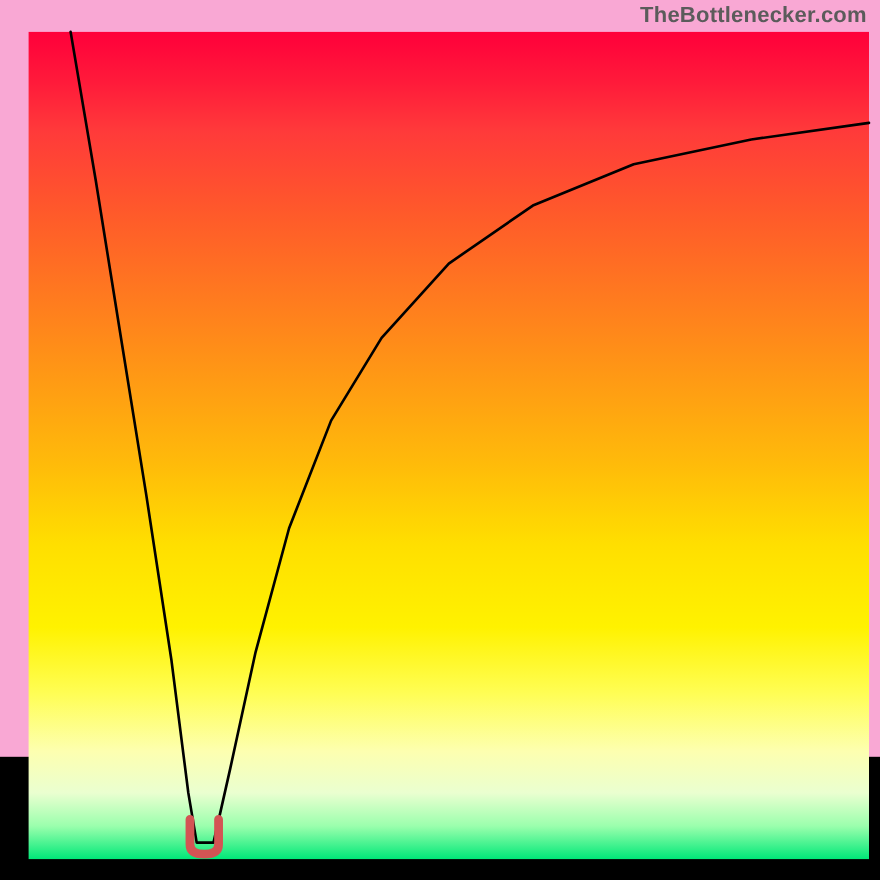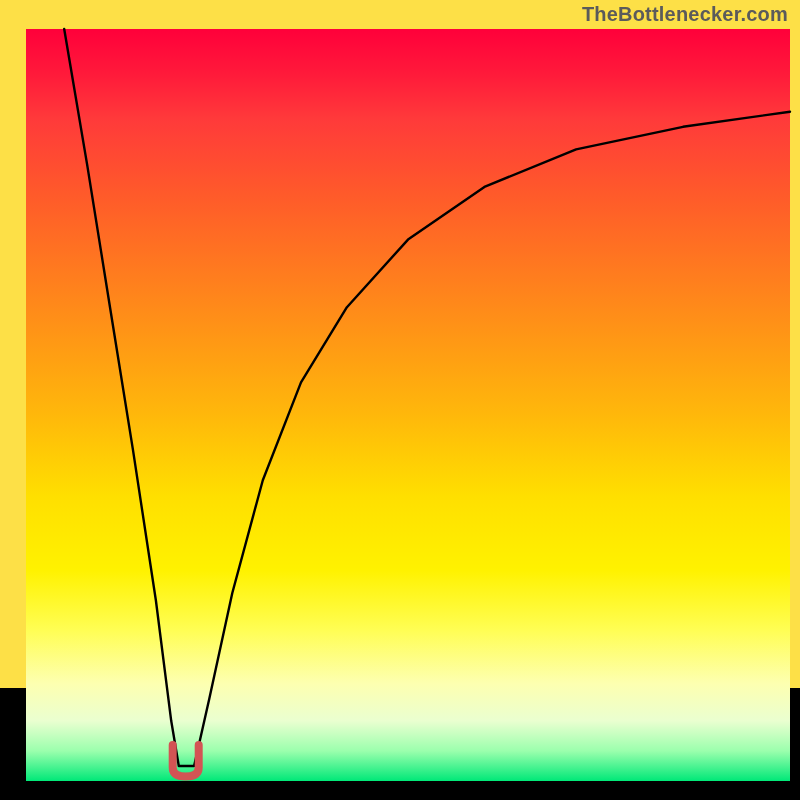--- a/index.html
+++ b/index.html
@@ -10,21 +10,21 @@
     overflow: hidden;
     background: #000;
     font-family: Arial, Helvetica, sans-serif;
   }
   .frame {
     position: absolute;
     top: 0;
     left: 0;
     width: 800px;
     height: 688px;
-    background: #fde047;
+    background: #f9a8d4;
   }
   .plot-area {
     position: absolute;
     background: linear-gradient(to bottom,
       #ff003a 0%,
       #ff1a3a 6%,
       #ff3a3a 12%,
       #ff5a2a 22%,
       #ff7a1f 32%,
       #ff9a14 42%,

